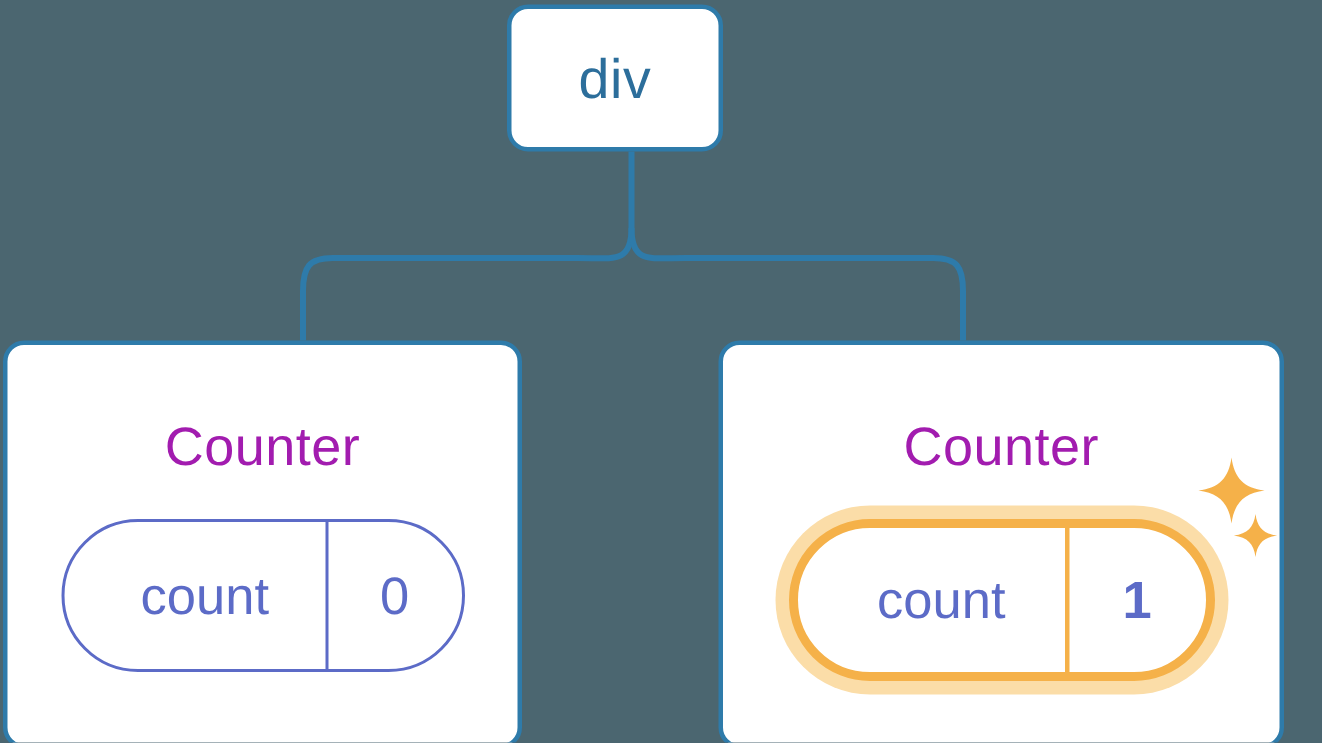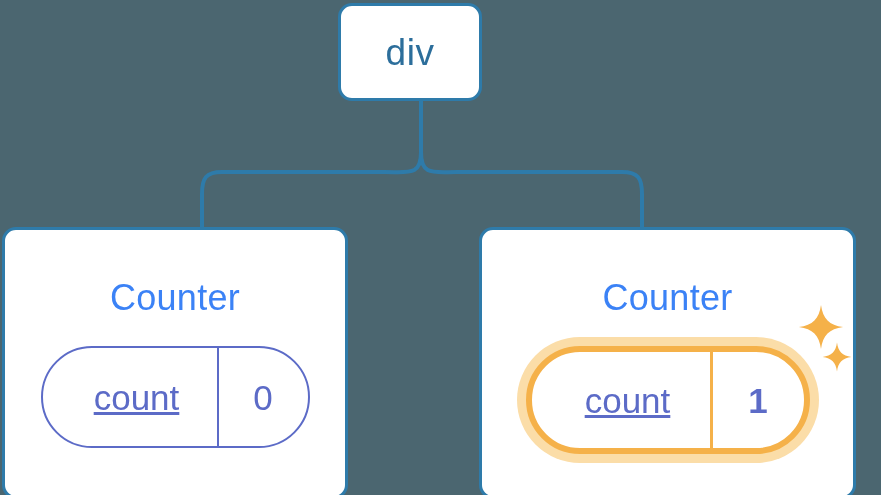--- a/index.html
+++ b/index.html
@@ -70,21 +70,21 @@
     border-radius: 14px;
   }
   #child-node-1 {
     left: 479px;
     top: 227px;
     width: 377px;
     height: 272px;
     border-radius: 14px;
   }
   .component-title {
-    color: #3b82f6;
+    color: #a21caf;
     font-size: 36px;
     line-height: 1;
     letter-spacing: 0.3px;
     margin-top: 50px;
   }
 
   
   .state-pill-wrap {
     position: relative;
     margin-top: 30px;
@@ -108,21 +108,20 @@
     align-items: center;
     justify-content: center;
     box-sizing: border-box;
     font-size: 35px;
     color: #5c6bc7;
     line-height: 1;
   }
   .state-pill .pill-key {
     width: 174px;
     padding-left: 14px;
-    text-decoration: underline;
   }
   .state-pill .pill-value {
     width: 91px;
     border-left: 2px solid #5c6bc7;
   }
 
   
   .state-pill.is-highlighted {
     border: 6px solid #f5b149;
     box-shadow: 0 0 0 9px #fbdda8;

